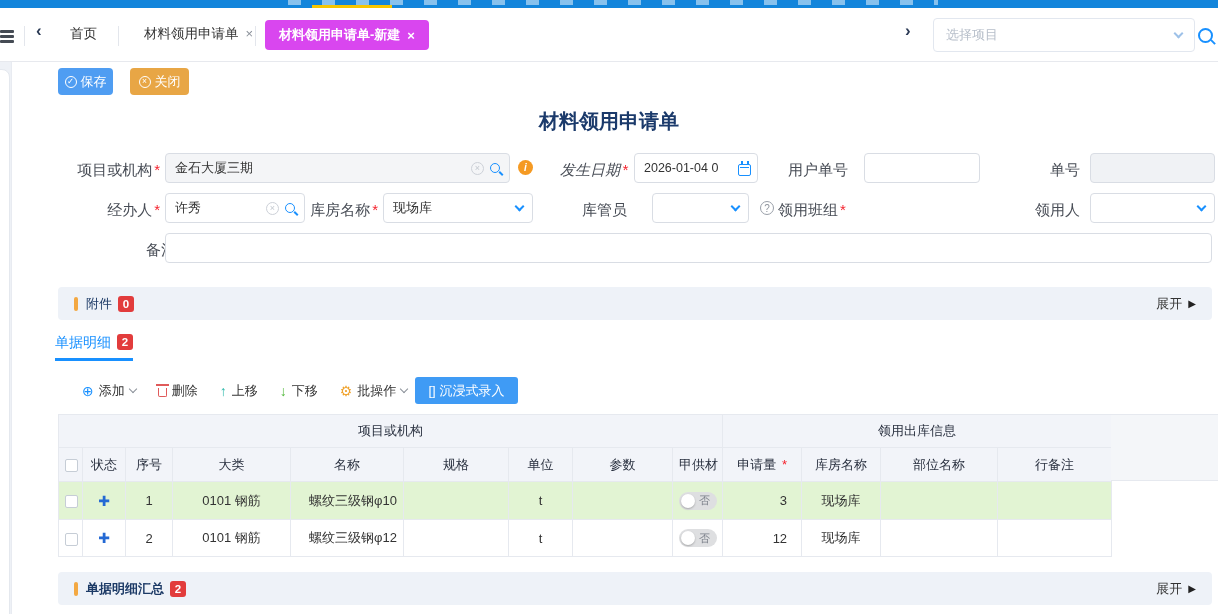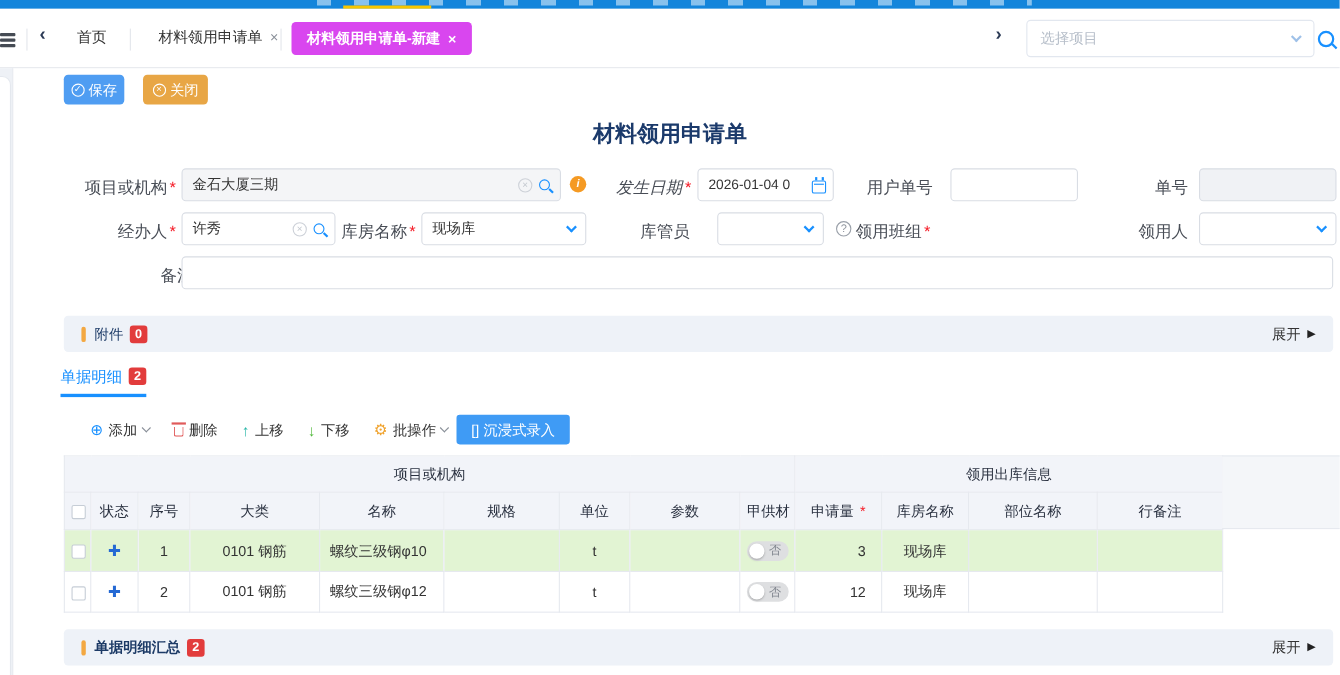--- a/index.html
+++ b/index.html
@@ -104,21 +104,21 @@
 
   
   .grid-wrap { left:58px; top:414px; }
   table { border-collapse:collapse; table-layout:fixed; width:1053px; background:#fff; }
   th, td { border:1px solid #e6e9ef; font-weight:normal; font-size:13px; color:#333;
     text-align:center; padding:0 6px; overflow:hidden; white-space:nowrap; }
   tr.grp th { height:33px; background:#f2f4f9; color:#2a3140; }
   tr.hdr th { height:34px; background:#f2f4f9; color:#2a3140; }
   tr.r1 td { height:38px; background:#e2f4d3; }
   tr.r2 td { height:37px; background:#fff; }
-  td.left { text-align:left; padding-left:9px; }
+  td.left { text-align:right; padding-left:9px; }
   td.right { text-align:right; padding-right:14px; }
   .cb { display:inline-block; width:13px; height:13px; border:1px solid #c6cdd6; border-radius:2px;
     background:#fff; vertical-align:middle; }
   .rowplus { color:#2469d4; font-size:14px; font-weight:bold; }
   .toggle { width:38px; height:18px; background:#dedfe1; border-radius:9px; position:relative;
     display:inline-flex; align-items:center; vertical-align:middle; }
   .toggle .knob { position:absolute; left:2px; top:2px; width:14px; height:14px; background:#fff;
     border-radius:50%; box-shadow:0 1px 2px rgba(0,0,0,.25); }
   .toggle .tl { margin-left:20px; font-size:11px; color:#7d828b; }
   .hdr-spacer { left:1111px; top:414px; width:107px; height:67px; background:#f4f6f9;

